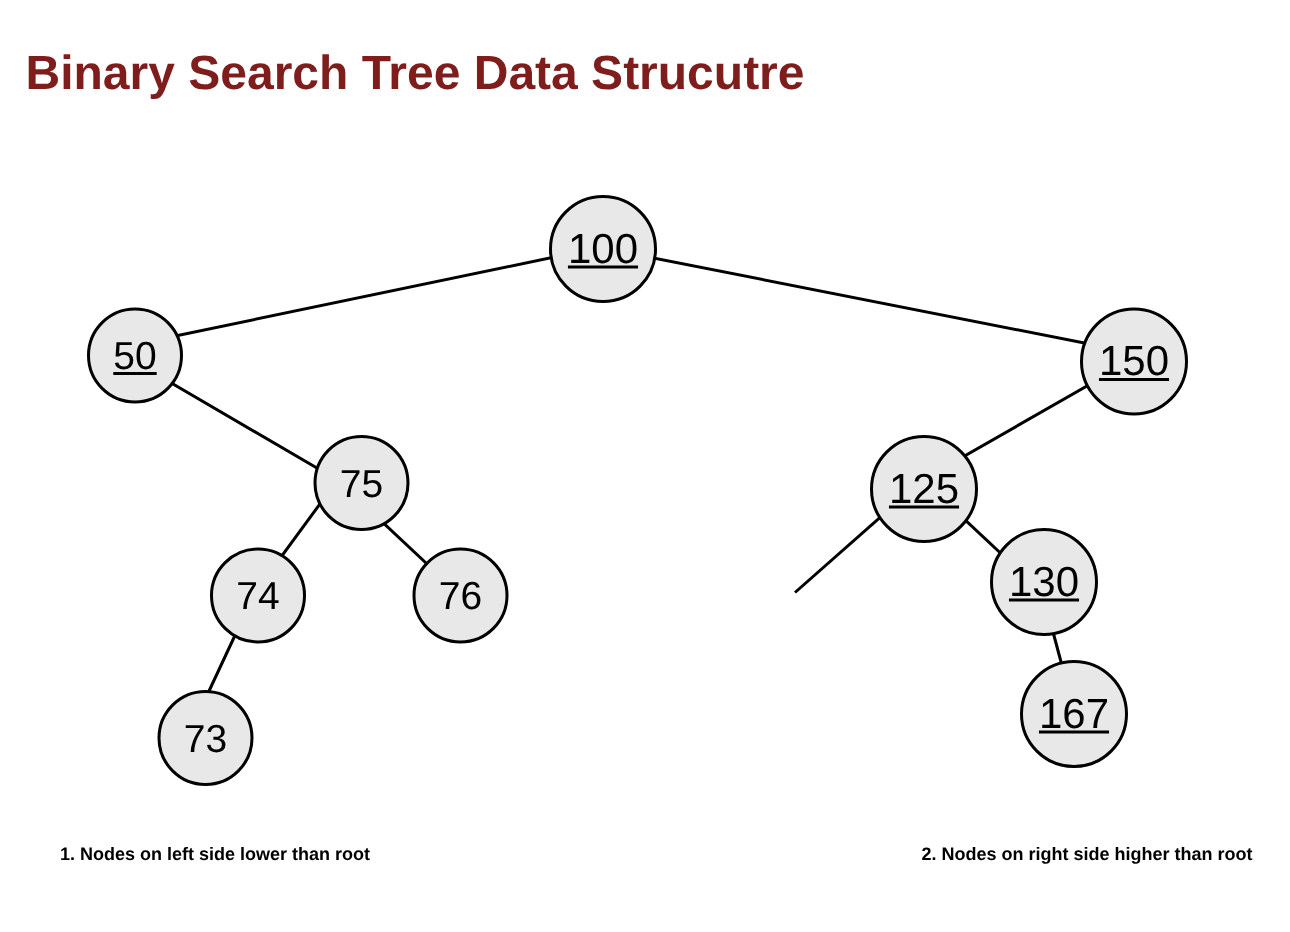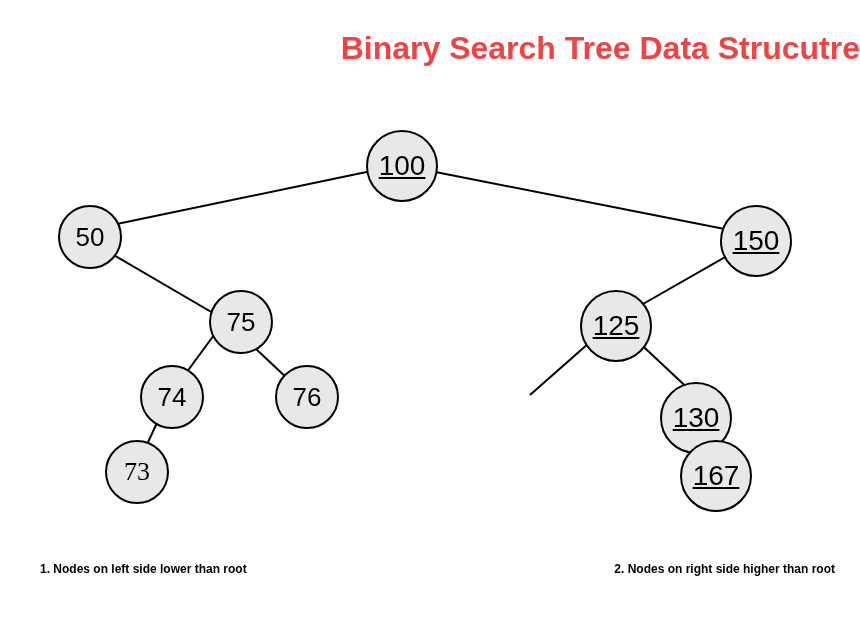--- a/index.html
+++ b/index.html
@@ -9,24 +9,24 @@
       font-family: Arial, sans-serif;
       width: 860px;
       height: 621px;
       position: relative;
     }
     .title {
       position: absolute;
       top: 30px;
       left: 0;
       right: 0;
-      text-align: right;
+      text-align: left;
       font-size: 32px;
       font-weight: bold;
-      color: #ef4444;
+      color: #7f1d1d;
       padding-left: 17px;
     }
     .tree-container {
       position: absolute;
       top: 100px;
       left: 0;
       width: 860px;
       height: 400px;
     }
     .node {
@@ -96,25 +96,25 @@
     <line x1="615" y1="220" x2="530" y2="295" stroke="#000" stroke-width="2"></line>
 
     <line x1="615" y1="220" x2="695" y2="295" stroke="#000" stroke-width="2"></line>
 
     <line x1="170" y1="295" x2="135" y2="370" stroke="#000" stroke-width="2"></line>
 
     <line x1="695" y1="295" x2="715" y2="370" stroke="#000" stroke-width="2"></line>
   </svg>
 
   <div class="node large" style="left:366px; top:30px;">100</div>
-  <div class="node" style="left:58px; top:105px;">50</div>
+  <div class="node" style="left:58px; top:105px;text-decoration:underline;">50</div>
   <div class="node large" style="left:720px; top:105px;">150</div>
   <div class="node" style="left:209px; top:190px;">75</div>
   <div class="node large" style="left:580px; top:190px;text-align:right;">125</div>
   <div class="node" style="left:140px; top:265px;text-align:right;">74</div>
   <div class="node" style="left:275px; top:265px;">76</div>
-  <div class="node large" style="left:660px; top:282px;">130</div>
-  <div class="node" style="left:105px; top:340px;font-family:Liberation Serif, serif;">73</div>
+  <div class="node large" style="left:660px; top:252px;">130</div>
+  <div class="node" style="left:105px; top:360px;">73</div>
   <div class="node large" style="left:680px; top:340px;">167</div>
 </div>
 
 <div class="caption caption-left">1. Nodes on left side lower than root</div>
 <div class="caption caption-right">2. Nodes on right side higher than root</div>
 
 </body></html>

